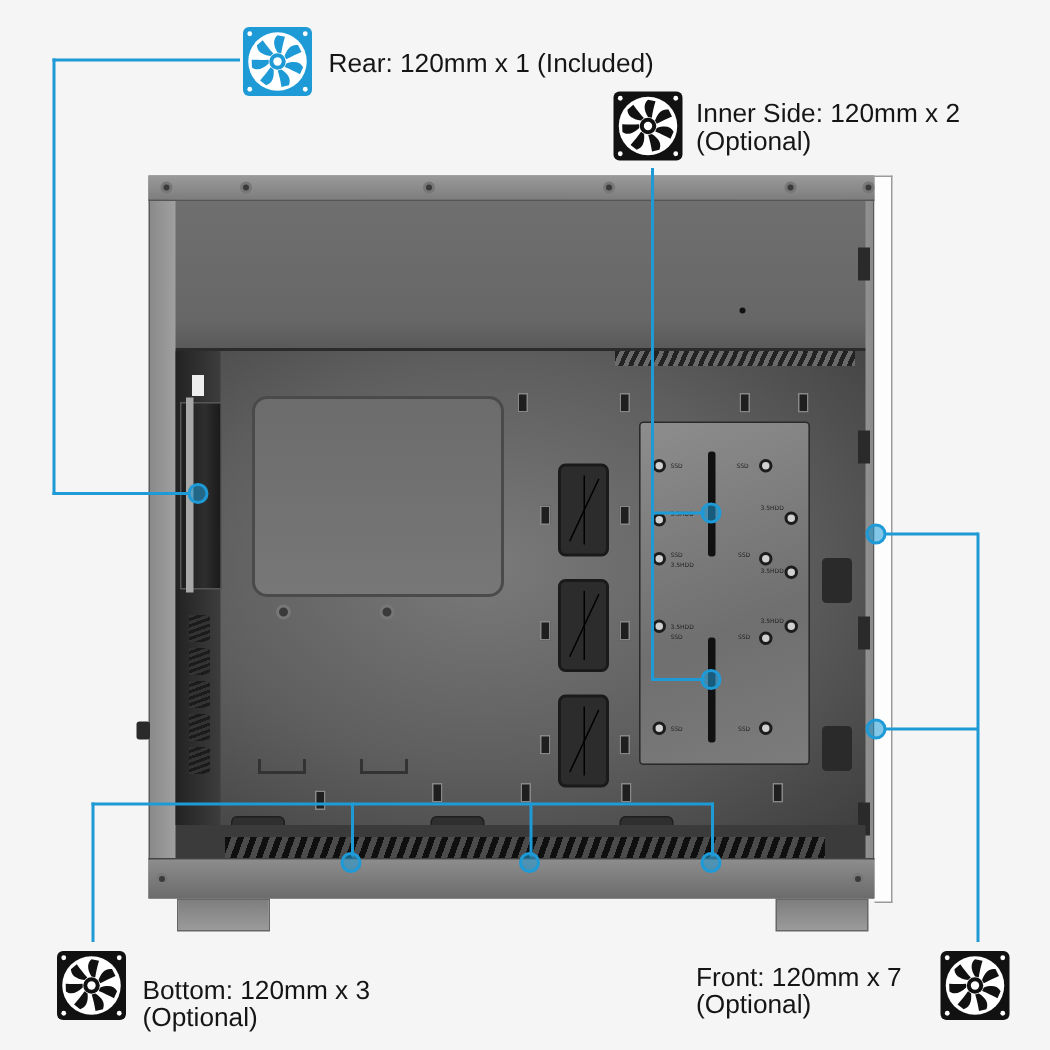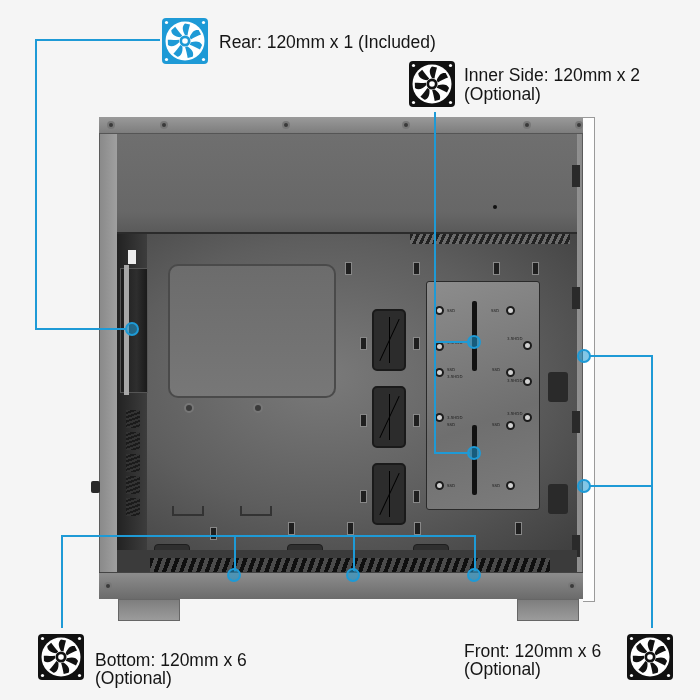--- a/index.html
+++ b/index.html
@@ -217,20 +217,20 @@
 
 <svg class="abs fan-icon" style="left:407px;top:59px;color:#111111">
     <use href="#fan"></use>
   </svg>
 <div class="abs label" style="left:464px;top:66px">Inner Side: 120mm x 2</div>
 <div class="abs label" style="left:464px;top:85px">(Optional)</div>
 
 <svg class="abs fan-icon" style="left:36px;top:632px;color:#111111">
     <use href="#fan"></use>
   </svg>
-<div class="abs label" style="left:95px;top:651px">Bottom: 120mm x 6</div>
+<div class="abs label" style="left:95px;top:651px">Bottom: 120mm x 3</div>
 <div class="abs label" style="left:95px;top:669px">(Optional)</div>
 
 <svg class="abs fan-icon" style="left:625px;top:632px;color:#111111">
     <use href="#fan"></use>
   </svg>
-<div class="abs label" style="left:464px;top:642px">Front: 120mm x 6</div>
+<div class="abs label" style="left:464px;top:642px">Front: 120mm x 7</div>
 <div class="abs label" style="left:464px;top:660px">(Optional)</div>
 
 </body></html>

